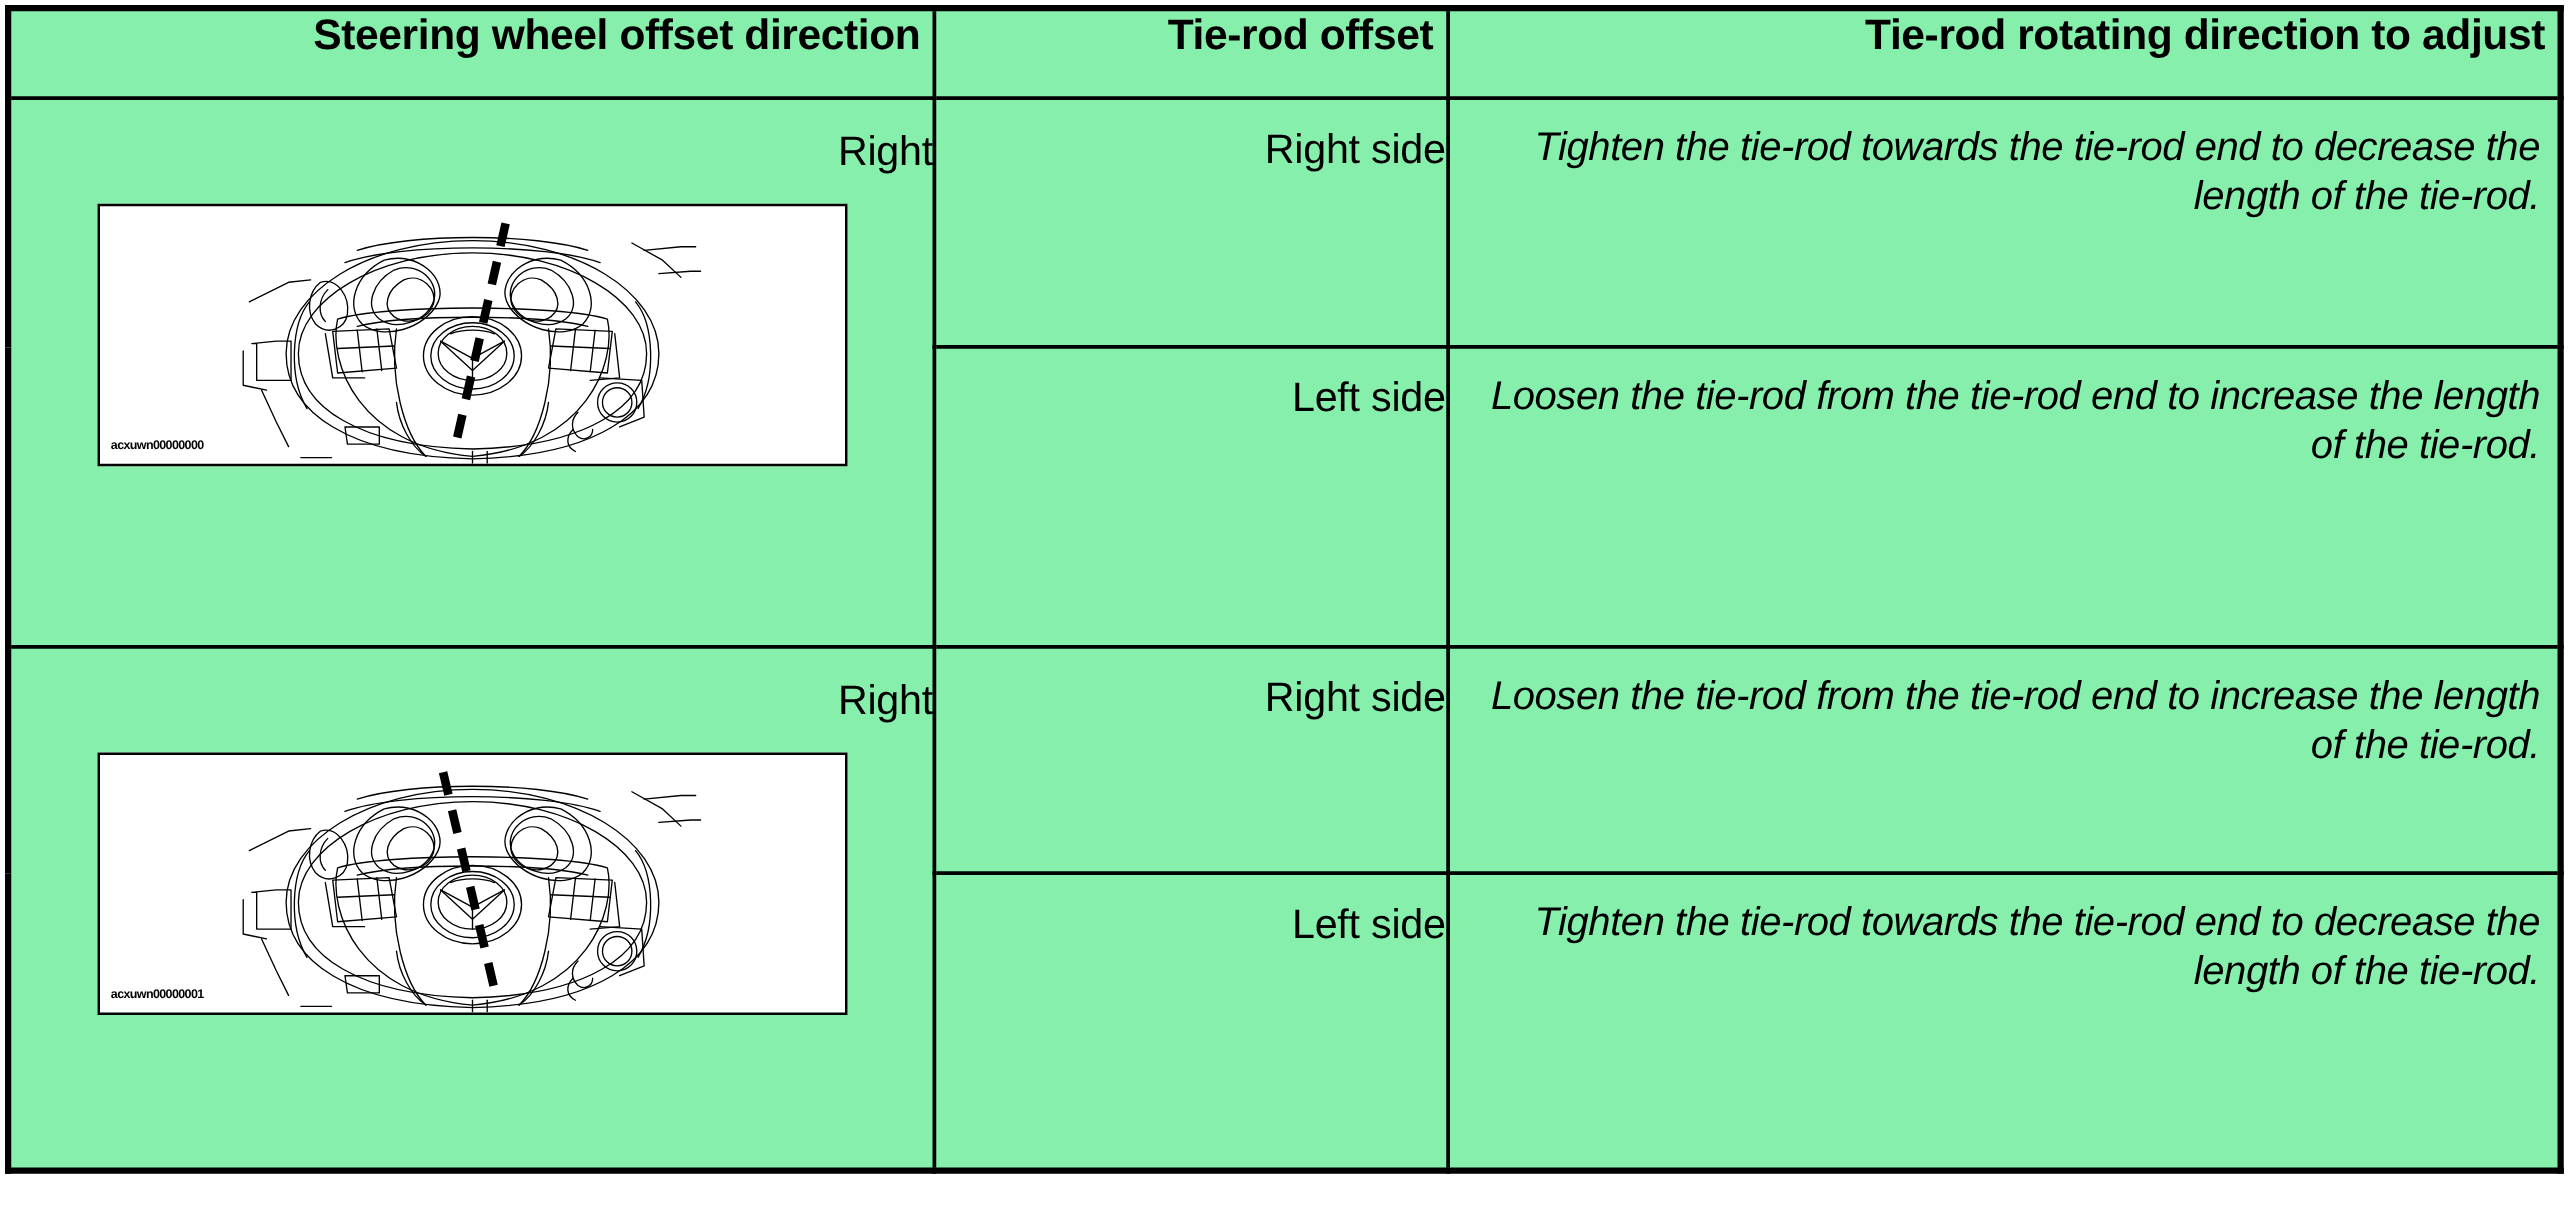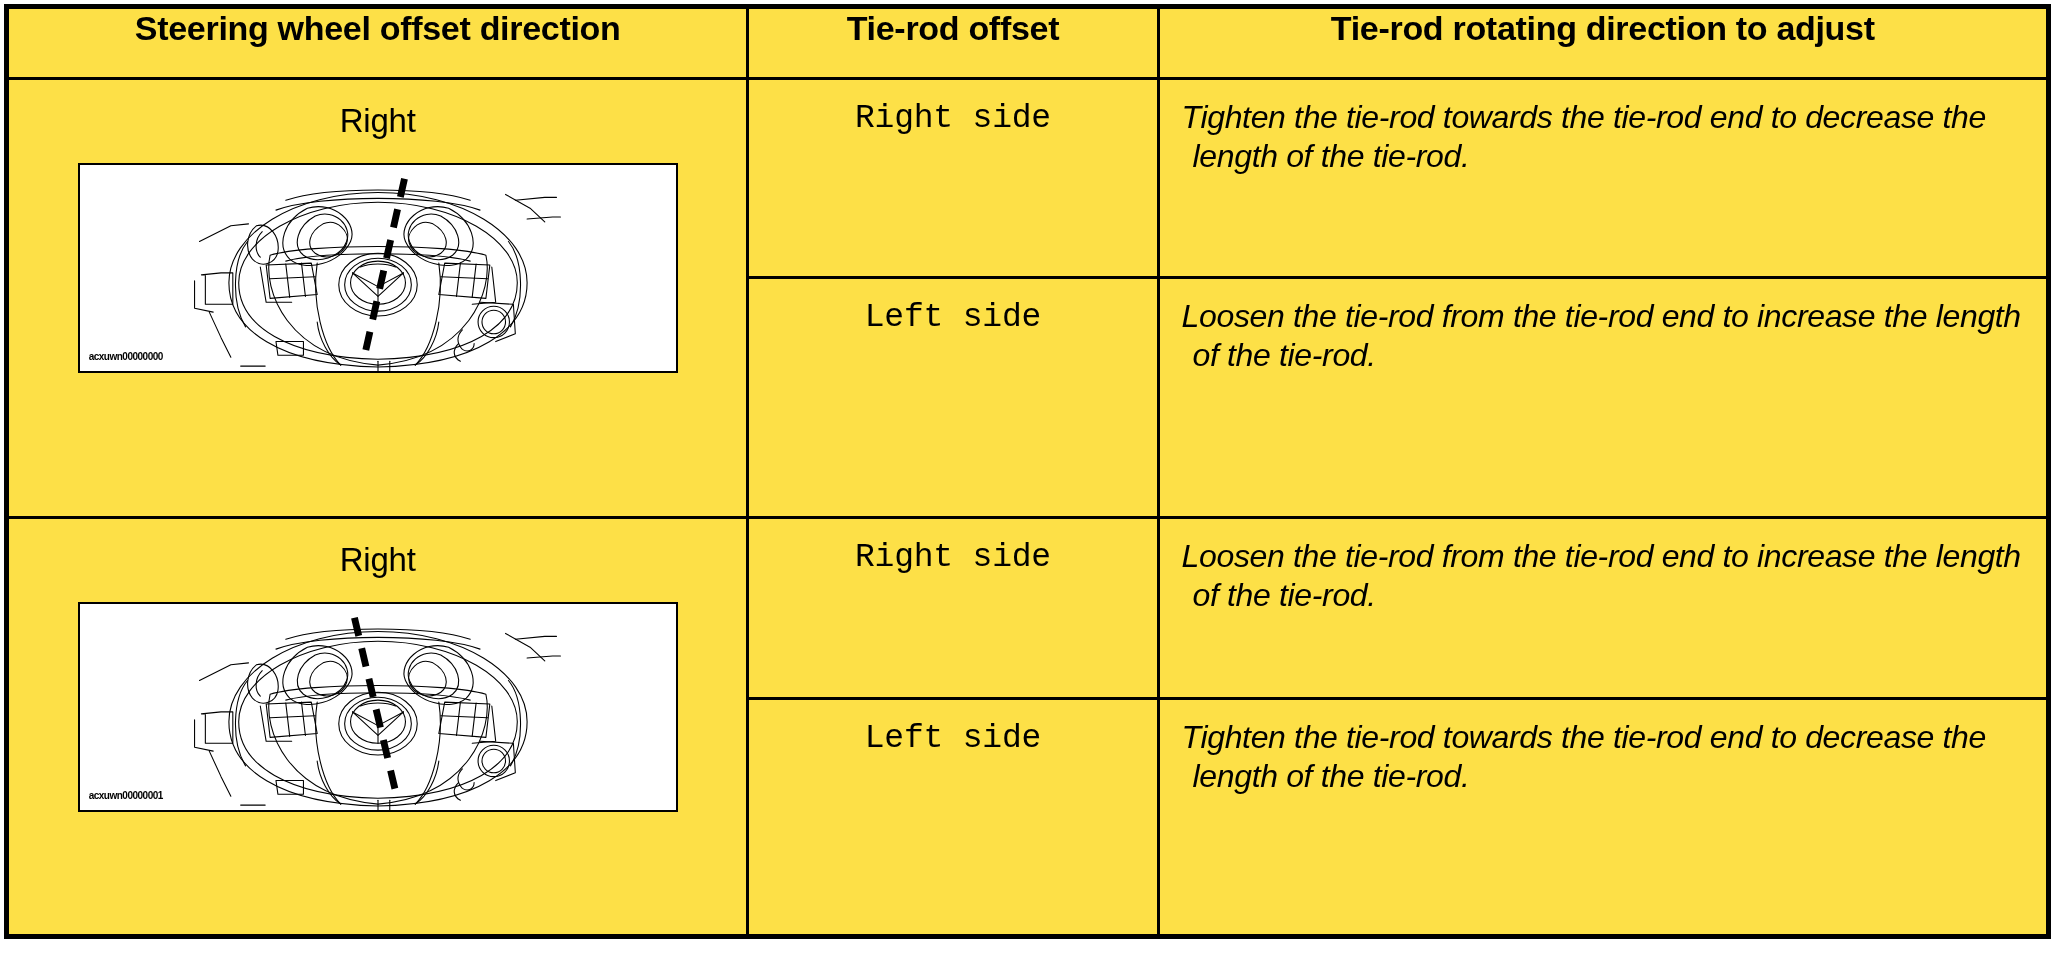--- a/index.html
+++ b/index.html
@@ -27,21 +27,22 @@
     table-layout: fixed;
     width: 2047px;
     margin: 4px 4px 0 4px;
     border: 5px solid #000;
   }
 
   table.spec td, table.spec th {
     border: 3px solid #000;
     padding: 0;
     vertical-align: top;
-    background: #fde047;
+    background: #86efac;
+    text-align: right;
   }
 
   
   th.hdr {
     height: 68px;
     text-align: center;
     vertical-align: middle;
     font-size: 34px;
     font-weight: bold;
     letter-spacing: -0.3px;
@@ -86,21 +87,20 @@
     font-weight: bold;
     letter-spacing: -0.5px;
     font-family: "Liberation Sans", sans-serif;
     color: #000;
   }
 
   
   td.sidecell {
     text-align: center;
     vertical-align: top;
-    font-family: Liberation Mono, monospace;
   }
   .side-label {
     display: block;
     font-size: 33px;
     line-height: 1;
     padding-top: 22px;
     letter-spacing: -0.2px;
   }
 
   td.desccell {

